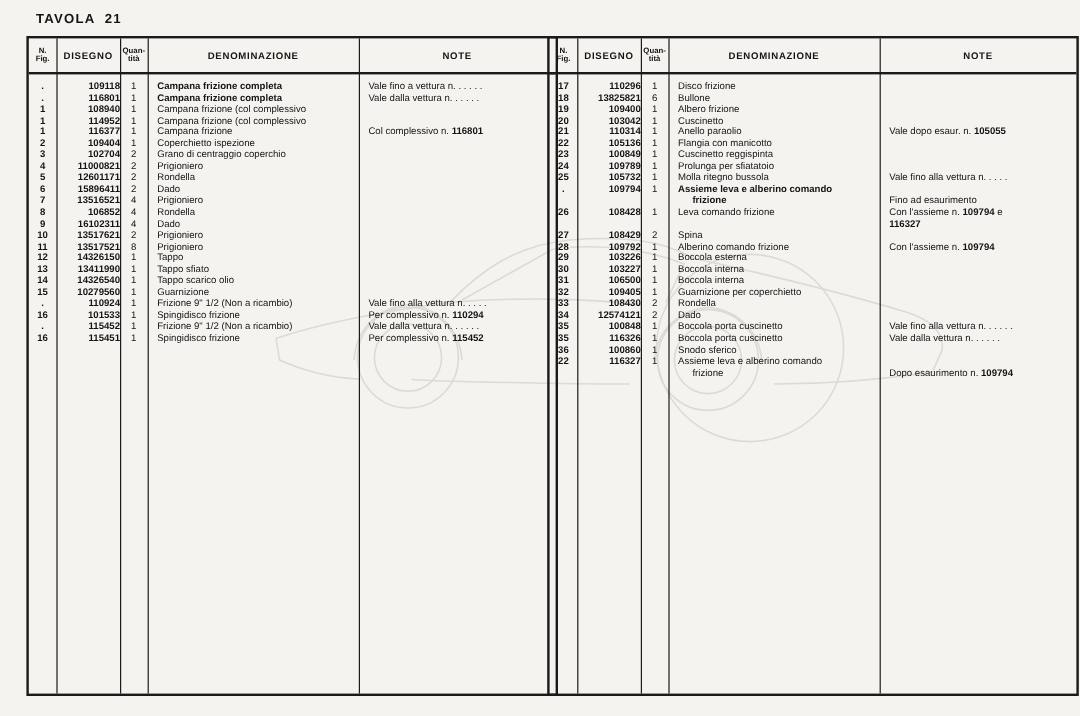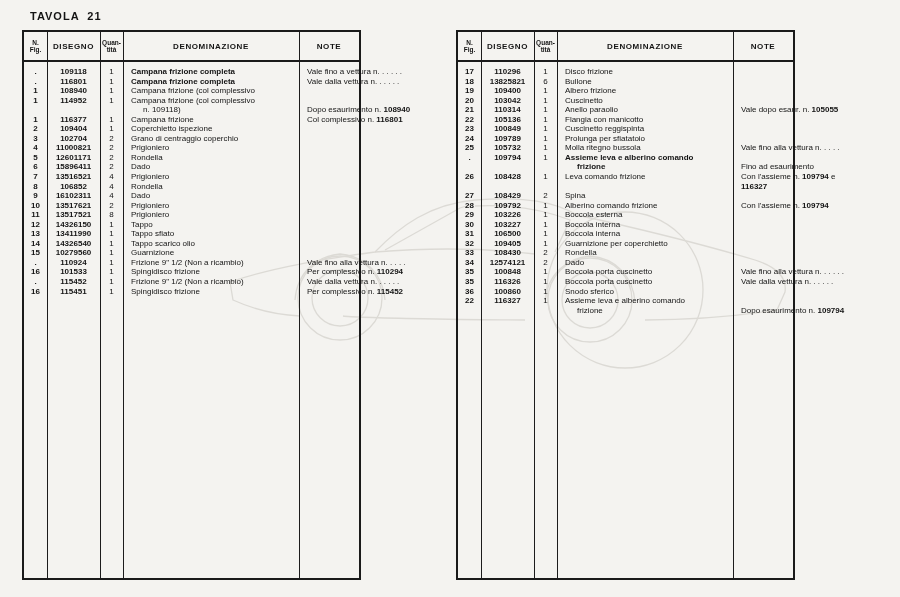--- a/index.html
+++ b/index.html
@@ -16,21 +16,21 @@
     position:absolute;left:30px;top:10px;
     font-size:11px;font-weight:bold;letter-spacing:1px;
     white-space:pre;
   }
   .watermark{
     position:absolute;left:225px;top:160px;
     width:570px;height:280px;
     pointer-events:none;
   }
   .parts-table{
-    position:absolute;top:30px;height:550px;width:339px;
+    position:absolute;top:30px;height:550px;width:443px;
     border:2px solid #1a1a1a;
     box-sizing:border-box;
     background:transparent;
   }
   .parts-table.left{left:22px;}
   .parts-table.right{left:456px;}
   .thead{
     height:30px;border-bottom:2px solid #1a1a1a;
     display:flex;align-items:stretch;box-sizing:border-box;
     position:relative;z-index:2;
@@ -50,21 +50,21 @@
   .colsep{
     position:absolute;top:0;bottom:0;width:1px;background:#1c1c1c;z-index:1;
   }
   .line{
     display:flex;align-items:baseline;
     height:9.55px;line-height:9.55px;
     font-size:8px;white-space:nowrap;
     position:relative;z-index:2;
   }
   .c-fig{width:23px;text-align:center;font-weight:bold;flex:none;}
-  .c-dis{width:53px;text-align:center;font-weight:bold;flex:none;}
+  .c-dis{width:53px;text-align:right;font-weight:bold;flex:none;}
   .c-qty{width:23px;text-align:center;flex:none;}
   .c-den{width:176px;padding-left:8px;box-sizing:border-box;flex:none;overflow:visible;}
   .c-den.cont{padding-left:20px;}
   .c-den.bold{font-weight:bold;}
   .c-note{flex:1;padding-left:8px;box-sizing:border-box;overflow:visible;}
   .c-note b{font-weight:bold;text-align:center;}
 </style>
 </head>
 <body>
 
@@ -135,27 +135,20 @@
           <div class="c-qty">1</div>
           <div class="c-den">Campana frizione (col complessivo</div>
           <div class="c-note"></div>
         </div>
         <div class="line">
           <div class="c-fig">1</div>
           <div class="c-dis">114952</div>
           <div class="c-qty">1</div>
           <div class="c-den">Campana frizione (col complessivo</div>
           <div class="c-note"></div>
-        </div>
-        <div class="line">
-          <div class="c-fig"></div>
-          <div class="c-dis"></div>
-          <div class="c-qty"></div>
-          <div class="c-den cont">n. 109118)</div>
-          <div class="c-note">Dopo esaurimento n. <b>108940</b></div>
         </div>
         <div class="line">
           <div class="c-fig">1</div>
           <div class="c-dis">116377</div>
           <div class="c-qty">1</div>
           <div class="c-den">Campana frizione</div>
           <div class="c-note">Col complessivo n. <b>116801</b></div>
         </div>
         <div class="line">
           <div class="c-fig">2</div>

